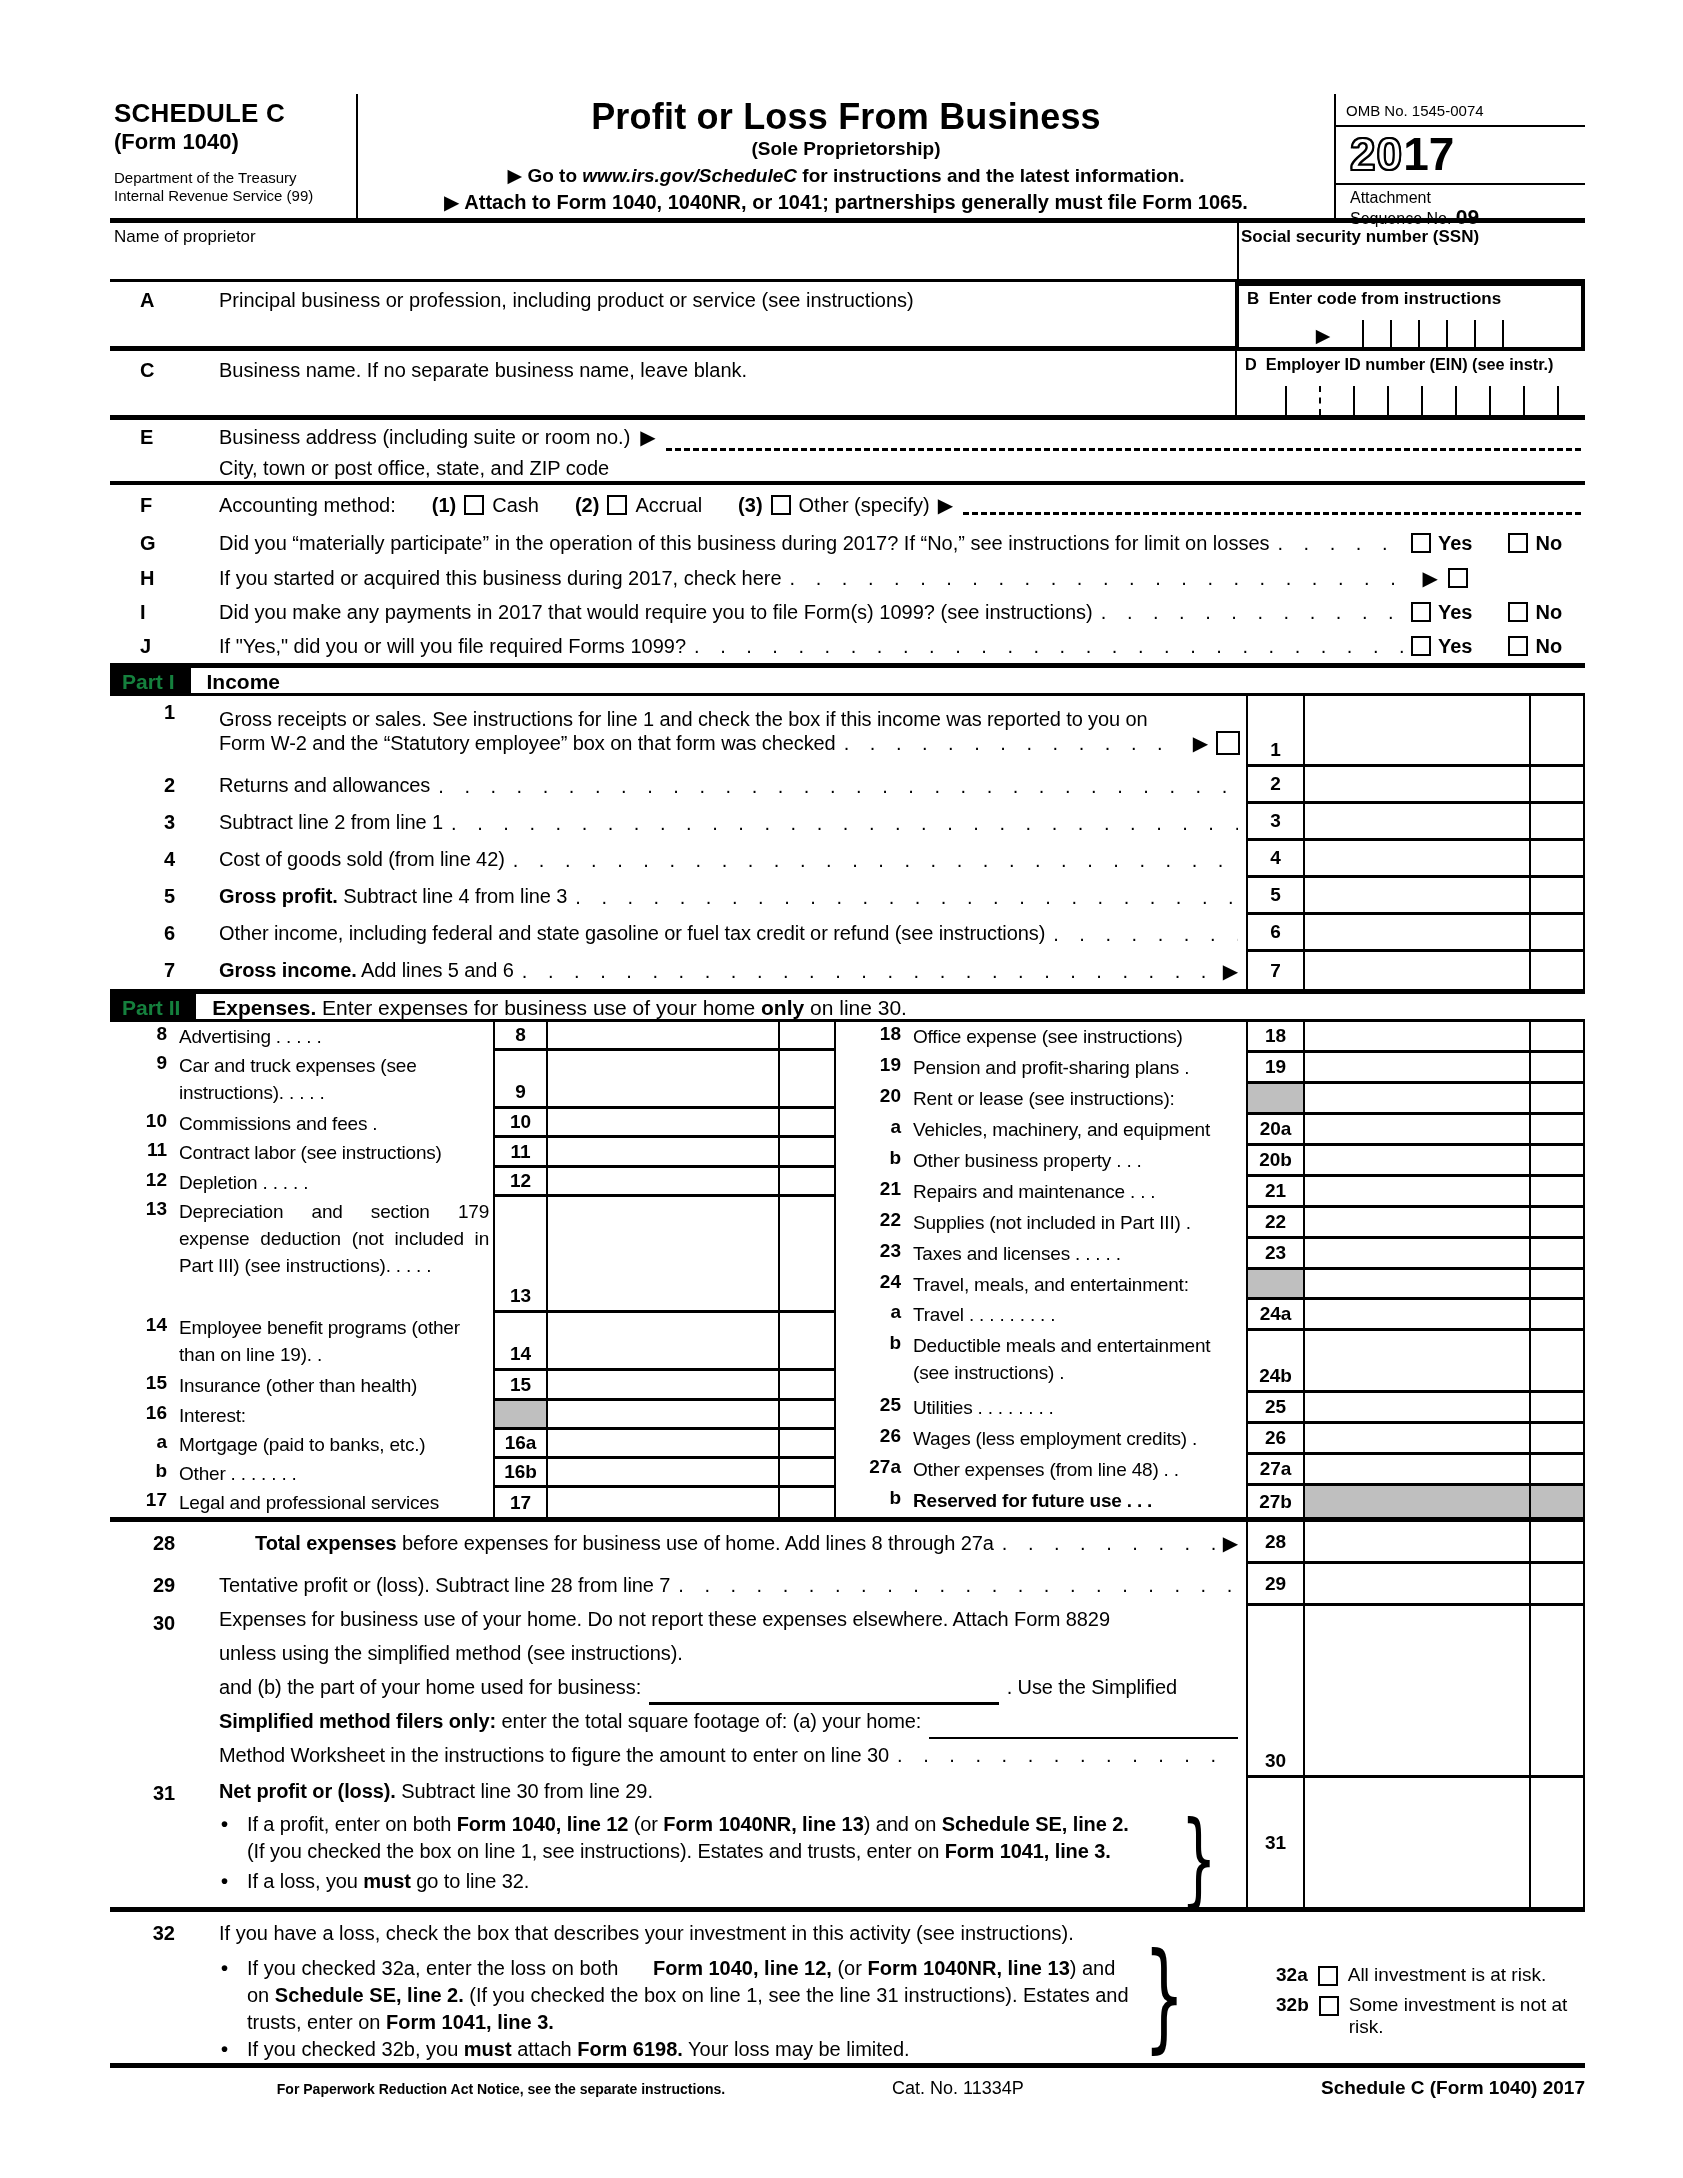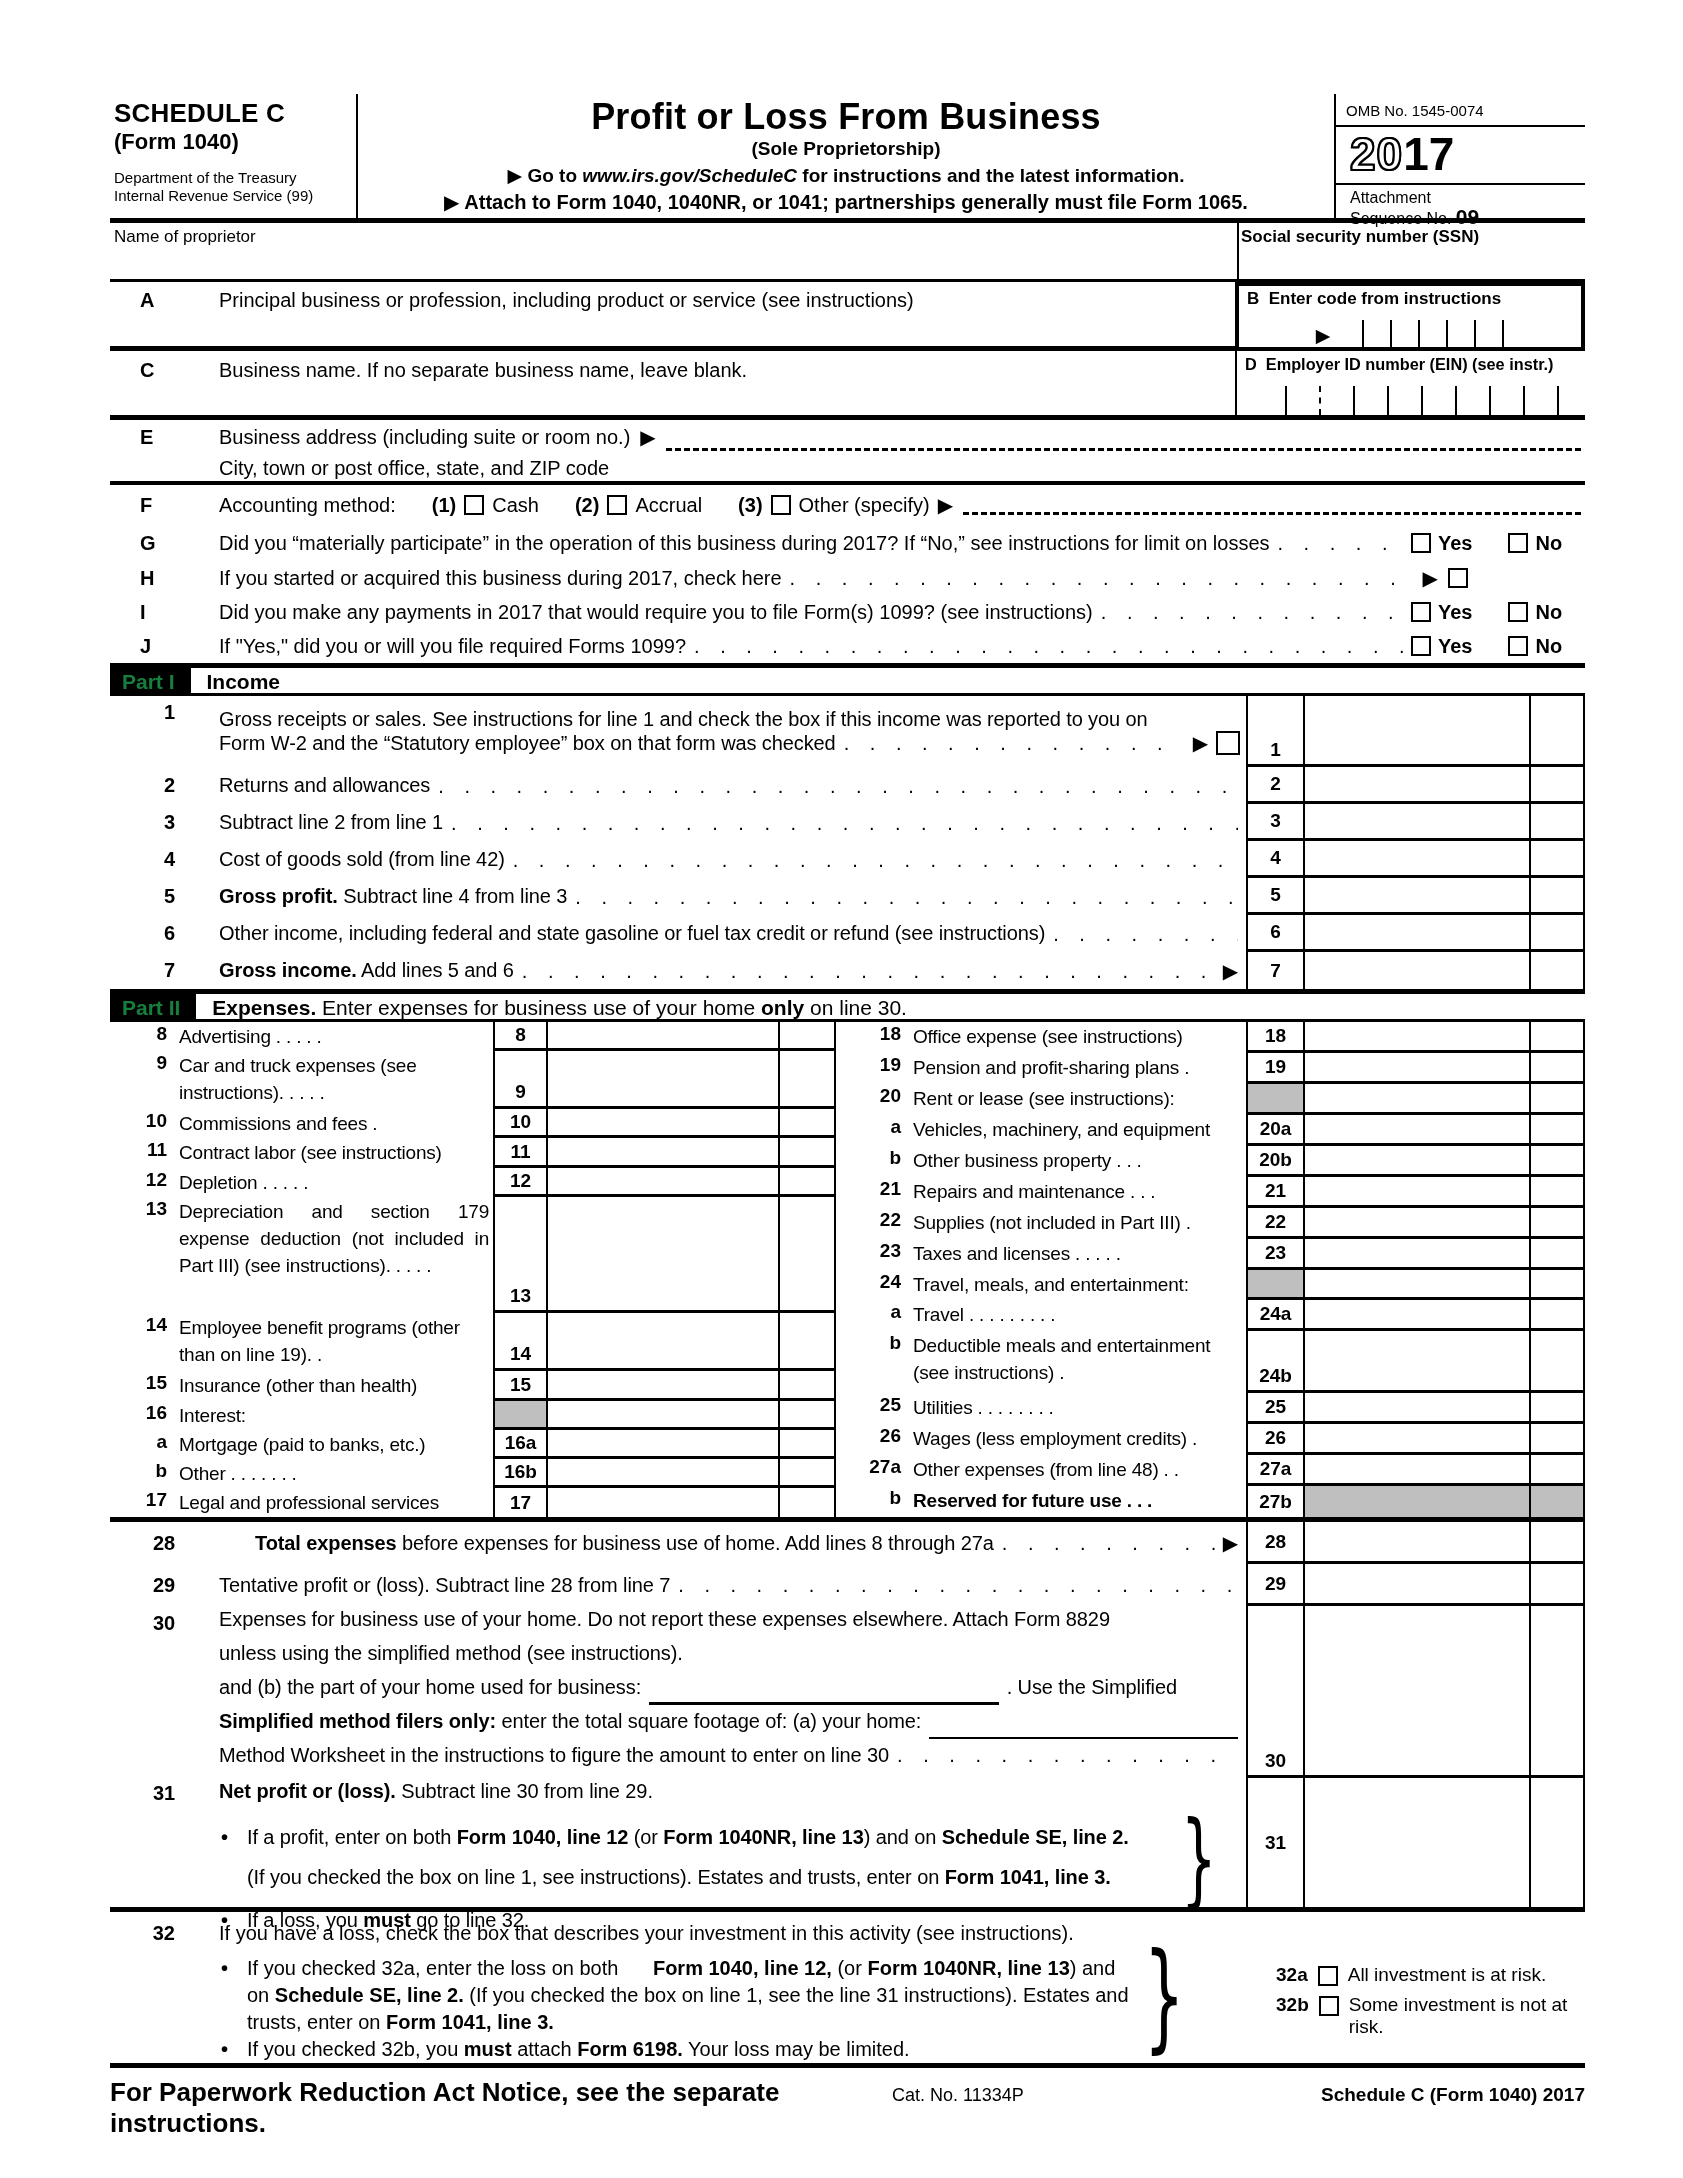--- a/index.html
+++ b/index.html
@@ -121,21 +121,21 @@
 
   
   .sec32 { position:relative; display:flex; align-items:flex-start; border-bottom:5px solid #000; padding:10px 0 16px; height:156px; }
   .s32text { flex:1; min-width:0; }
   .s32right { flex:none; width:309px; margin-top:42px; font-size:19px; }
   .s32row { display:flex; align-items:flex-start; gap:10px; margin-bottom:8px; }
   .s32row .cb { margin-top:2px; }
 
   
   .footer { display:flex; align-items:baseline; padding-top:9px; }
-  .f-left { flex:none; width:782px; font-weight:bold; font-size:26px; }
+  .f-left { flex:none; width:782px; font-weight:bold; font-size:14px;text-align:center; }
   .f-cat { flex:none; width:327px; font-size:18px; }
   .f-right { flex:1; text-align:right; font-weight:bold; font-size:19px; }
   .rowtext { white-space:nowrap; }
 </style>
 </head>
 <body>
 
 <div class="page">
 <div class="content">
 
@@ -705,21 +705,21 @@
             </div>
       </div>
       <div class="money">
             <div class="mnum bot">30</div>
             <div class="mamt"></div>
             <div class="mcts"></div>
           </div>
     </div>
     <div class="p1row" style="height:129px;position:relative;">
       <span class="lno rgt" style="padding-top:4px;">31</span>
-      <div class="p1col" style="justify-content:flex-start;padding-top:2px;gap:17px;">
+      <div class="p1col" style="justify-content:flex-start;padding-top:2px;gap:4px;">
         <div><span><span style="font-weight: bold;">Net profit or (loss).</span><span>  Subtract line 30 from line 29.</span></span></div>
         <div class="bullet" style="margin-top:6px;"><span>If a profit, enter on both </span><span style="font-weight: bold;">Form 1040, line 12</span><span> (or </span><span style="font-weight: bold;">Form 1040NR, line 13</span><span>) and on </span><span style="font-weight: bold;">Schedule SE, line 2.</span></div>
         <div class="cont"><span>(If you checked the box on line 1, see instructions). Estates and trusts, enter on </span><span style="font-weight: bold;">Form 1041, line 3.</span></div>
         <div class="bullet" style="margin-top:3px;"><span>If a loss, you </span><span style="font-weight: bold;">must</span><span> go to line 32.</span></div>
       </div>
       <div class="brace" style="right:354px;top:30px;font-size:103px;">}</div>
       <div class="money">
             <div class="mnum">31</div>
             <div class="mamt"></div>
             <div class="mcts"></div>

